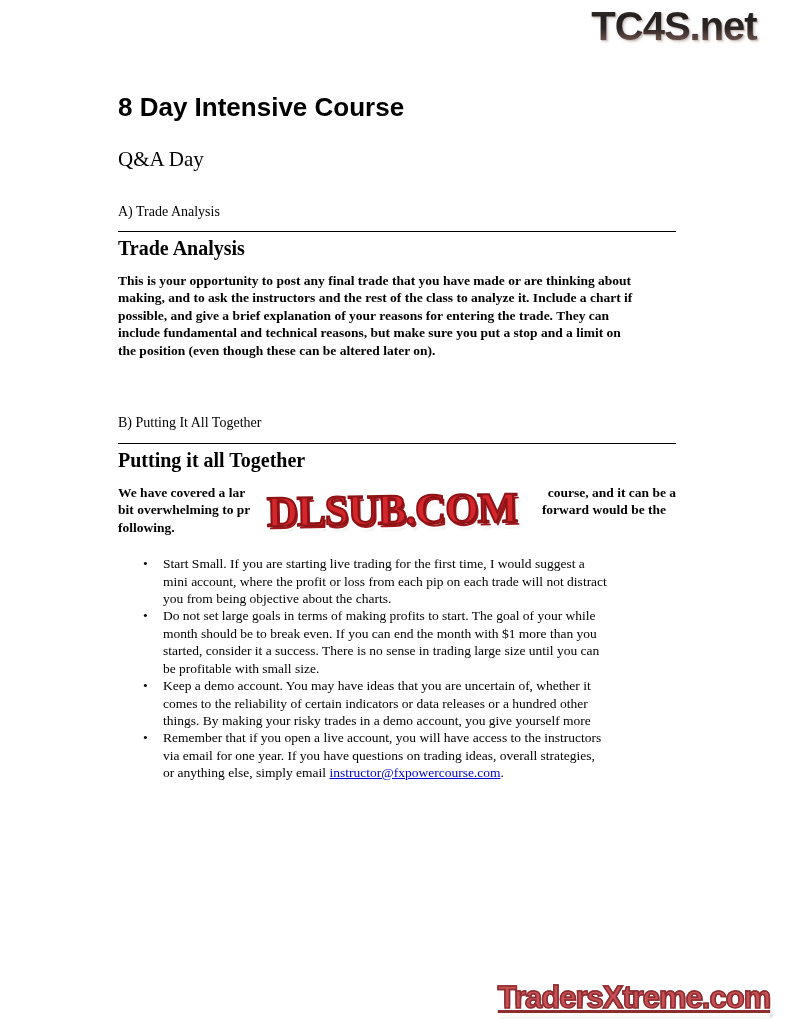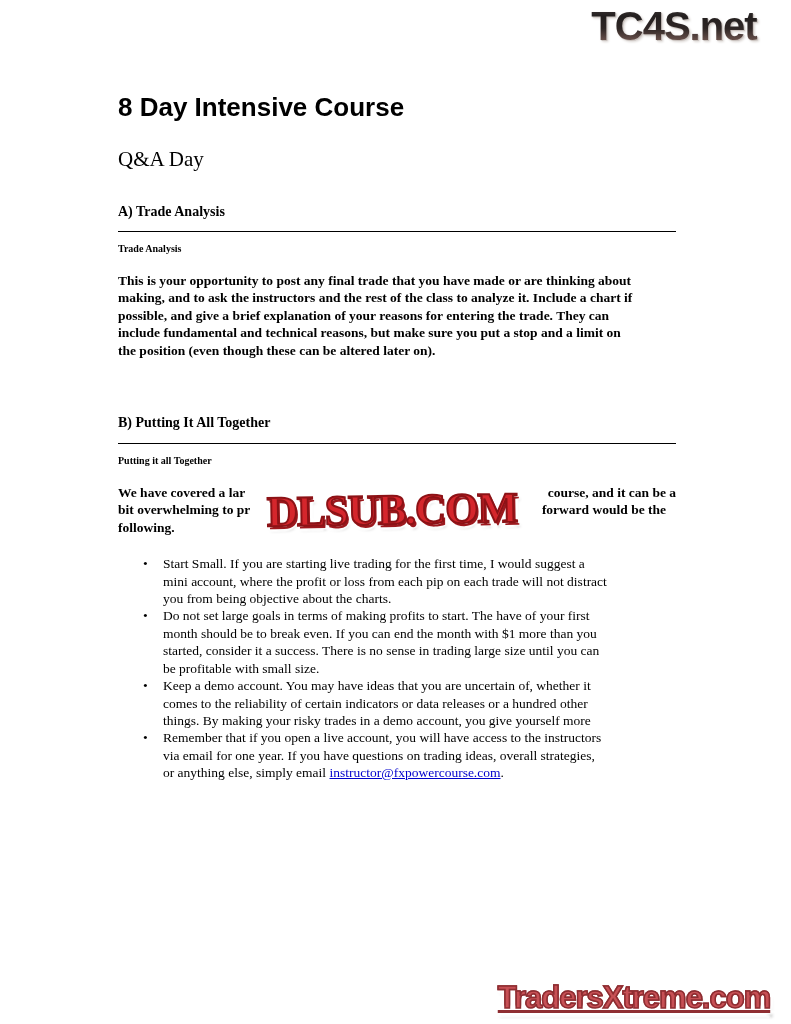--- a/index.html
+++ b/index.html
@@ -26,25 +26,25 @@
     filter:drop-shadow(1.5px 1.5px 0px #c9c2be) drop-shadow(1px 1px 1px #d9d4d1);
   }
 
   
   .content{position:absolute;left:118px;top:0;width:558px;}
   .content h1{
     margin:92px 0 0;font-family:"Liberation Sans", sans-serif;
     font-weight:bold;font-size:26px;line-height:30px;letter-spacing:0;
   }
   .content h2{margin:24px 0 0;font-weight:normal;font-size:21px;line-height:26px;}
-  .sec-heading{margin:31px 0 0;font-weight:bold;font-size:14px;line-height:17px;}
+  .sec-heading{margin:31px 0 0;font-weight:normal;font-size:14px;line-height:17px;}
   .sec-heading.b{margin-top:55px;}
   .rule{margin-top:11px;border-top:1.5px solid #000;height:0;}
   .rule.b{margin-top:12px;}
-  .sub-heading{margin:8px 0 0;font-weight:bold;font-size:10px;line-height:17px;}
+  .sub-heading{margin:8px 0 0;font-weight:bold;font-size:20px;line-height:17px;}
   .para{margin:15px 0 0;font-size:13.5px;line-height:17.4px;font-weight:bold;}
   .para div{white-space:nowrap;}
   .frag-line{display:flex;justify-content:space-between;}
   .frag-line .short-right{margin-right:10px;}
 
   
   ul.advice{margin:19px 0 0;padding:0 0 0 45px;list-style:none;
     font-size:13.5px;line-height:17.4px;}
   ul.advice li{position:relative;margin:0;padding:0;}
   ul.advice li::before{
@@ -138,21 +138,21 @@
       </div>
     </div>
 
     <ul class="advice">
       <li>
           <div>Start Small. If you are starting live trading for the first time, I would suggest a</div>
           <div>mini account, where the profit or loss from each pip on each trade will not distract</div>
           <div>you from being objective about the charts.</div>
         </li>
       <li>
-          <div>Do not set large goals in terms of making profits to start. The have of your first</div>
+          <div>Do not set large goals in terms of making profits to start. The goal of your while</div>
           <div>month should be to break even. If you can end the month with $1 more than you</div>
           <div>started, consider it a success. There is no sense in trading large size until you can</div>
           <div>be profitable with small size.</div>
         </li>
       <li>
           <div>Keep a demo account. You may have ideas that you are uncertain of, whether it</div>
           <div>comes to the reliability of certain indicators or data releases or a hundred other</div>
           <div>things. By making your risky trades in a demo account, you give yourself more</div>
         </li>
       <li>

